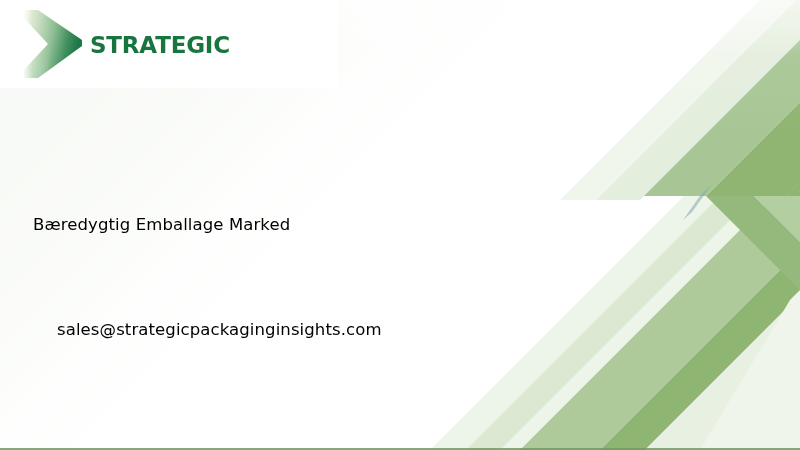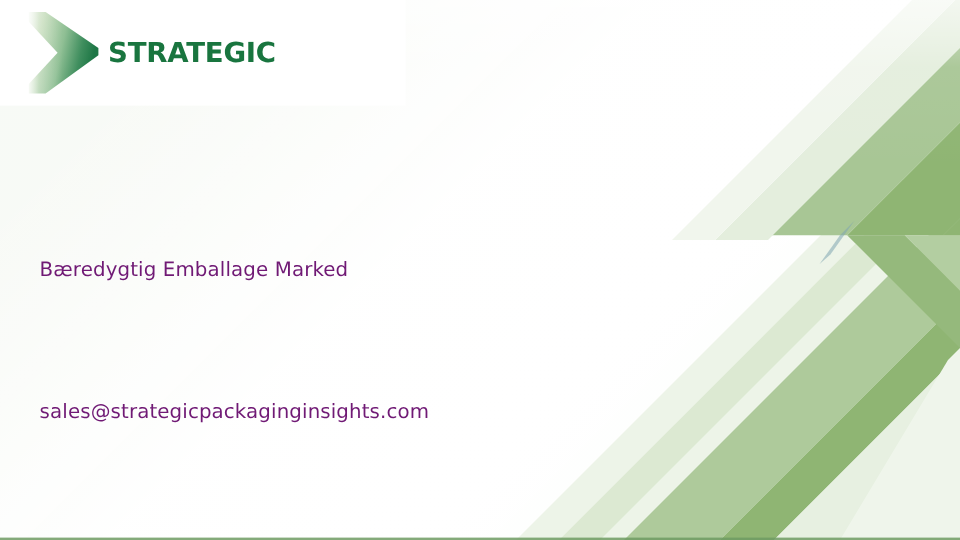--- a/index.html
+++ b/index.html
@@ -89,26 +89,26 @@
     white-space: nowrap;
     margin-top: 7px;
   }
 
   
   .body-text {
     position: absolute;
     left: 33px;
     font-family: "DejaVu Sans", sans-serif;
     font-size: 16.5px;
-    color: #701a75;
+    color: #000000;
     letter-spacing: 0.1px;
     white-space: nowrap;
   }
   #title-line  { top: 215px; }
-  #email-line  { top: 333px; }
+  #email-line  { top: 320px; margin-left: 24px; }
 
   
   .bottom-rule {
     position: absolute;
     left: 0;
     bottom: 0;
     width: 800px;
     height: 2px;
     background: #6E9B63;
     opacity: .85;

